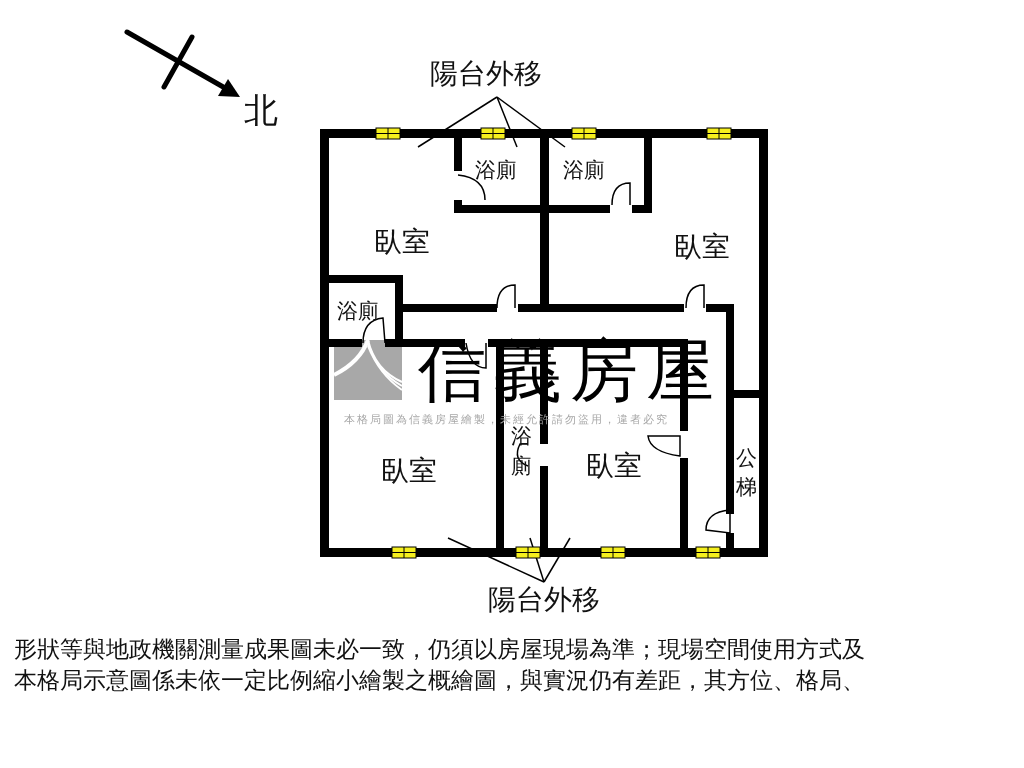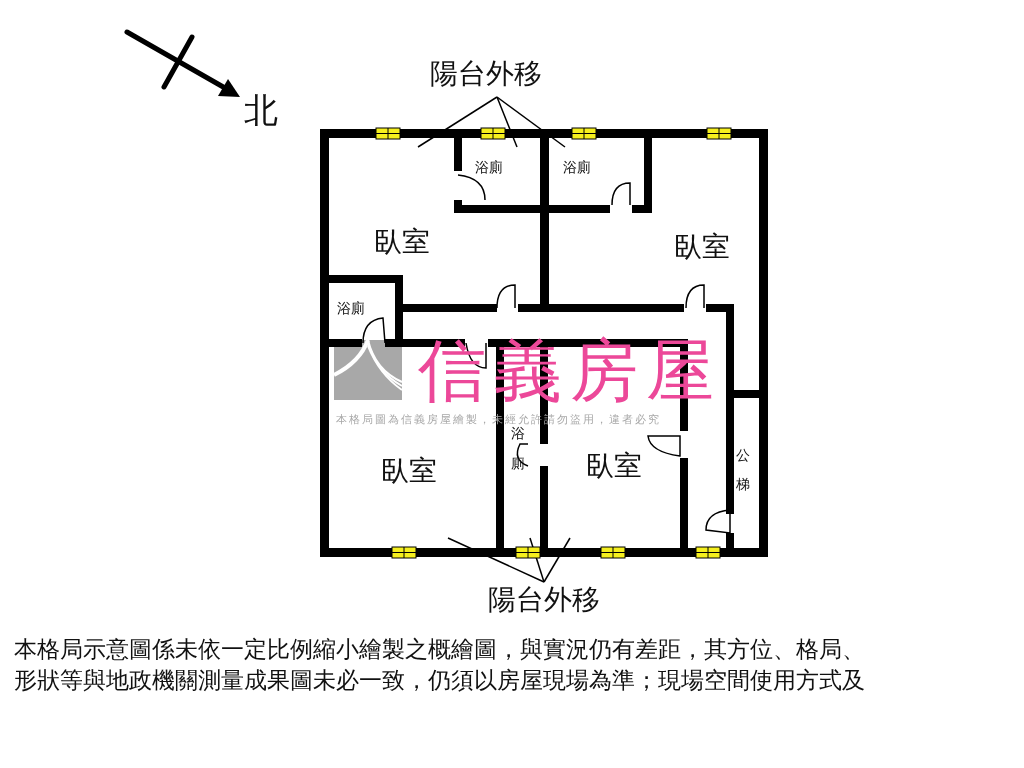--- a/index.html
+++ b/index.html
@@ -1,23 +1,23 @@
 <!DOCTYPE html>
 <html><head>
 <meta charset="utf-8">
 <style>
   html, body { margin:0; padding:0; background:#ffffff; }
   body { width:1024px; height:768px; position:relative; overflow:hidden; font-family:"DejaVu Serif", serif; }
   svg#plan { position:absolute; left:0; top:0; }
   .lbl { position:absolute; color:#111; font-family:"DejaVu Serif", serif; white-space:nowrap; line-height:1; }
   .room { font-size:28px;margin-top:20px; }
-  .bath { font-size:14px; }
+  .bath { font-size:21px; }
   .balcony { font-size:28px;text-align:center; }
   .north { font-size:34px; }
-  .wm-text { position:absolute; color:#ec4899; font-family:"DejaVu Sans", sans-serif; font-size:68px; letter-spacing:8px; line-height:1; }
+  .wm-text { position:absolute; color:#000000; font-family:"DejaVu Sans", sans-serif; font-size:68px; letter-spacing:8px; line-height:1; }
   .wm-small { position:absolute; color:#a8a8a8; font-family:"DejaVu Sans", sans-serif; font-size:11px; letter-spacing:2px; line-height:1; }
   .disclaimer { position:absolute; left:14px; top:634px; width:1000px; font-family:"DejaVu Serif", serif; font-size:23px; line-height:31px; color:#111; }
   .disclaimer div { white-space:nowrap; }
 </style>
 </head>
 <body>
 
 <svg id="plan" width="1024" height="768">
 
   <g>
@@ -134,21 +134,21 @@
       </g>
     <g>
         <rect x="696" y="547" width="24" height="11" fill="#f5ef1e" stroke="#000" stroke-width="1"></rect>
         <line x1="708" y1="547" x2="708" y2="558" stroke="#000"></line>
         <line x1="696" y1="552.5" x2="720" y2="552.5" stroke="#000"></line>
       </g>
   </g>
 </svg>
 
 <div class="wm-text" style="left:418px;top:337px;">信義房屋</div>
-<div class="wm-small" style="left:336px;top:414px;">本格局圖為信義房屋繪製，未經允許請勿盜用，違者必究</div>
+<div class="wm-small" style="left:344px;top:414px;">本格局圖為信義房屋繪製，未經允許請勿盜用，違者必究</div>
 
 <div class="lbl north" style="left:244px;top:93px;">北</div>
 
 <div class="lbl balcony" style="left:430px;top:60px;">陽台外移</div>
 <div class="lbl balcony" style="left:488px;top:586px;">陽台外移</div>
 
 <div class="lbl room" style="left:374px;top:208px;">臥室</div>
 <div class="lbl room" style="left:674px;top:213px;">臥室</div>
 <div class="lbl room" style="left:381px;top:437px;">臥室</div>
 <div class="lbl room" style="left:586px;top:432px;">臥室</div>
@@ -156,15 +156,15 @@
 <div class="lbl bath" style="left:475px;top:160px;">浴廁</div>
 <div class="lbl bath" style="left:563px;top:160px;">浴廁</div>
 <div class="lbl bath" style="left:337px;top:301px;">浴廁</div>
 <div class="lbl bath" style="left:511px;top:426px;">浴</div>
 <div class="lbl bath" style="left:511px;top:456px;">廁</div>
 
 <div class="lbl bath" style="left:736px;top:448px;">公</div>
 <div class="lbl bath" style="left:736px;top:477px;">梯</div>
 
 <div class="disclaimer">
+  <div>形狀等與地政機關測量成果圖未必一致，仍須以房屋現場為準；現場空間使用方式及</div>
   <div>本格局示意圖係未依一定比例縮小繪製之概繪圖，與實況仍有差距，其方位、格局、</div>
-  <div>形狀等與地政機關測量成果圖未必一致，仍須以房屋現場為準；現場空間使用方式及</div>
 </div>
 
 </body></html>

